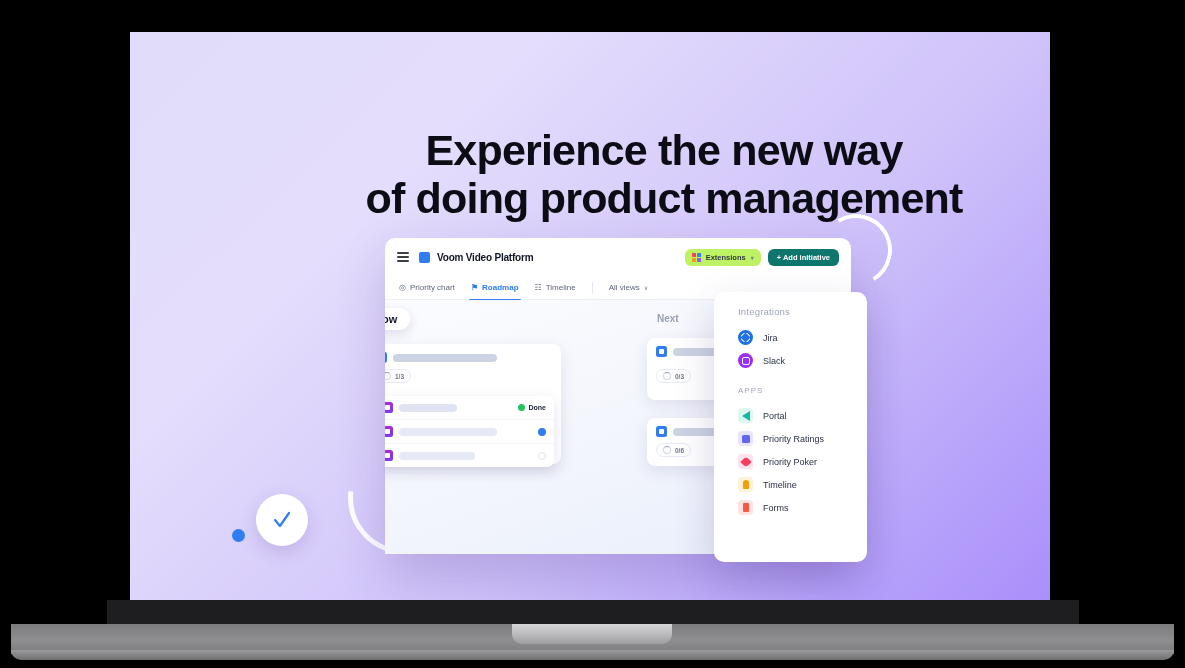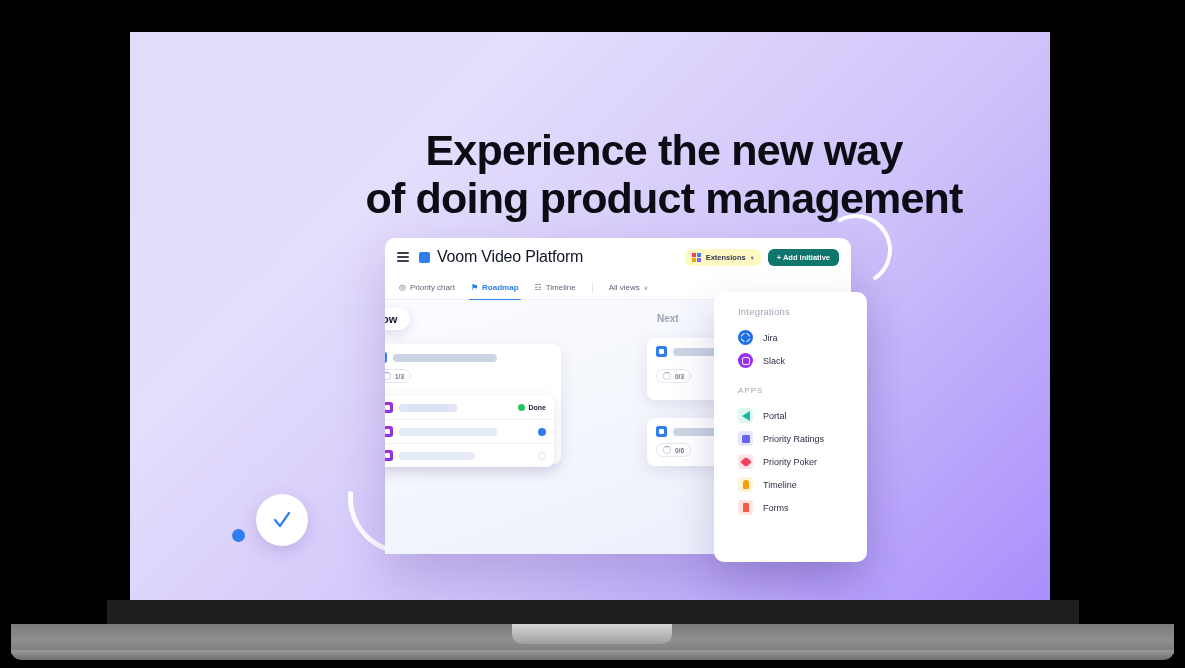--- a/index.html
+++ b/index.html
@@ -87,25 +87,25 @@
     overflow: hidden;
   }
   .app-top { height: 38px; display: flex; align-items: center; padding: 0 12px; }
   .hamb { width: 12px; height: 10px; position: relative; margin-right: 10px; cursor: pointer; }
   .hamb i { position: absolute; left: 0; width: 12px; height: 1.6px; background: #3c3f4a; border-radius: 1px; }
   .hamb i:nth-child(1) { top: 0; } .hamb i:nth-child(2) { top: 4.2px; } .hamb i:nth-child(3) { top: 8.4px; }
   .proj-ico {
     width: 11px; height: 11px; border-radius: 2px;
     background: #2f7ef0; margin-right: 7px; flex: none;
   }
-  .proj-title { font-size: 16px; font-weight: 400; color: #111524; letter-spacing: -0.2px; }
+  .proj-title { font-size: 10px; font-weight: 700; color: #111524; letter-spacing: -0.2px; }
   .top-right { margin-left: auto; display: flex; align-items: center; gap: 7px; }
   .ext-btn {
     display: flex; align-items: center; gap: 5px;
-    background: #fef9c3; border-radius: 6px; padding: 4px 7px;
+    background: #bef264; border-radius: 6px; padding: 4px 7px;
     font-size: 7.5px; color: #303648; font-weight: 600;
   }
   .ext-grid { width: 9px; height: 9px; display: grid; grid-template-columns: 1fr 1fr; grid-template-rows: 1fr 1fr; gap: 1px; }
   .ext-grid span:nth-child(1){background:#f43f5e;} .ext-grid span:nth-child(2){background:#3b82f6;}
   .ext-grid span:nth-child(3){background:#f59e0b;} .ext-grid span:nth-child(4){background:#8b5cf6;}
   .chev { font-size: 6px; color: #7a8096; }
   .add-btn {
     background: #0f766e; color: #fff; border-radius: 6px;
     padding: 4px 9px; font-size: 7.5px; font-weight: 600;
     display: flex; align-items: center; gap: 3px; white-space: nowrap;

